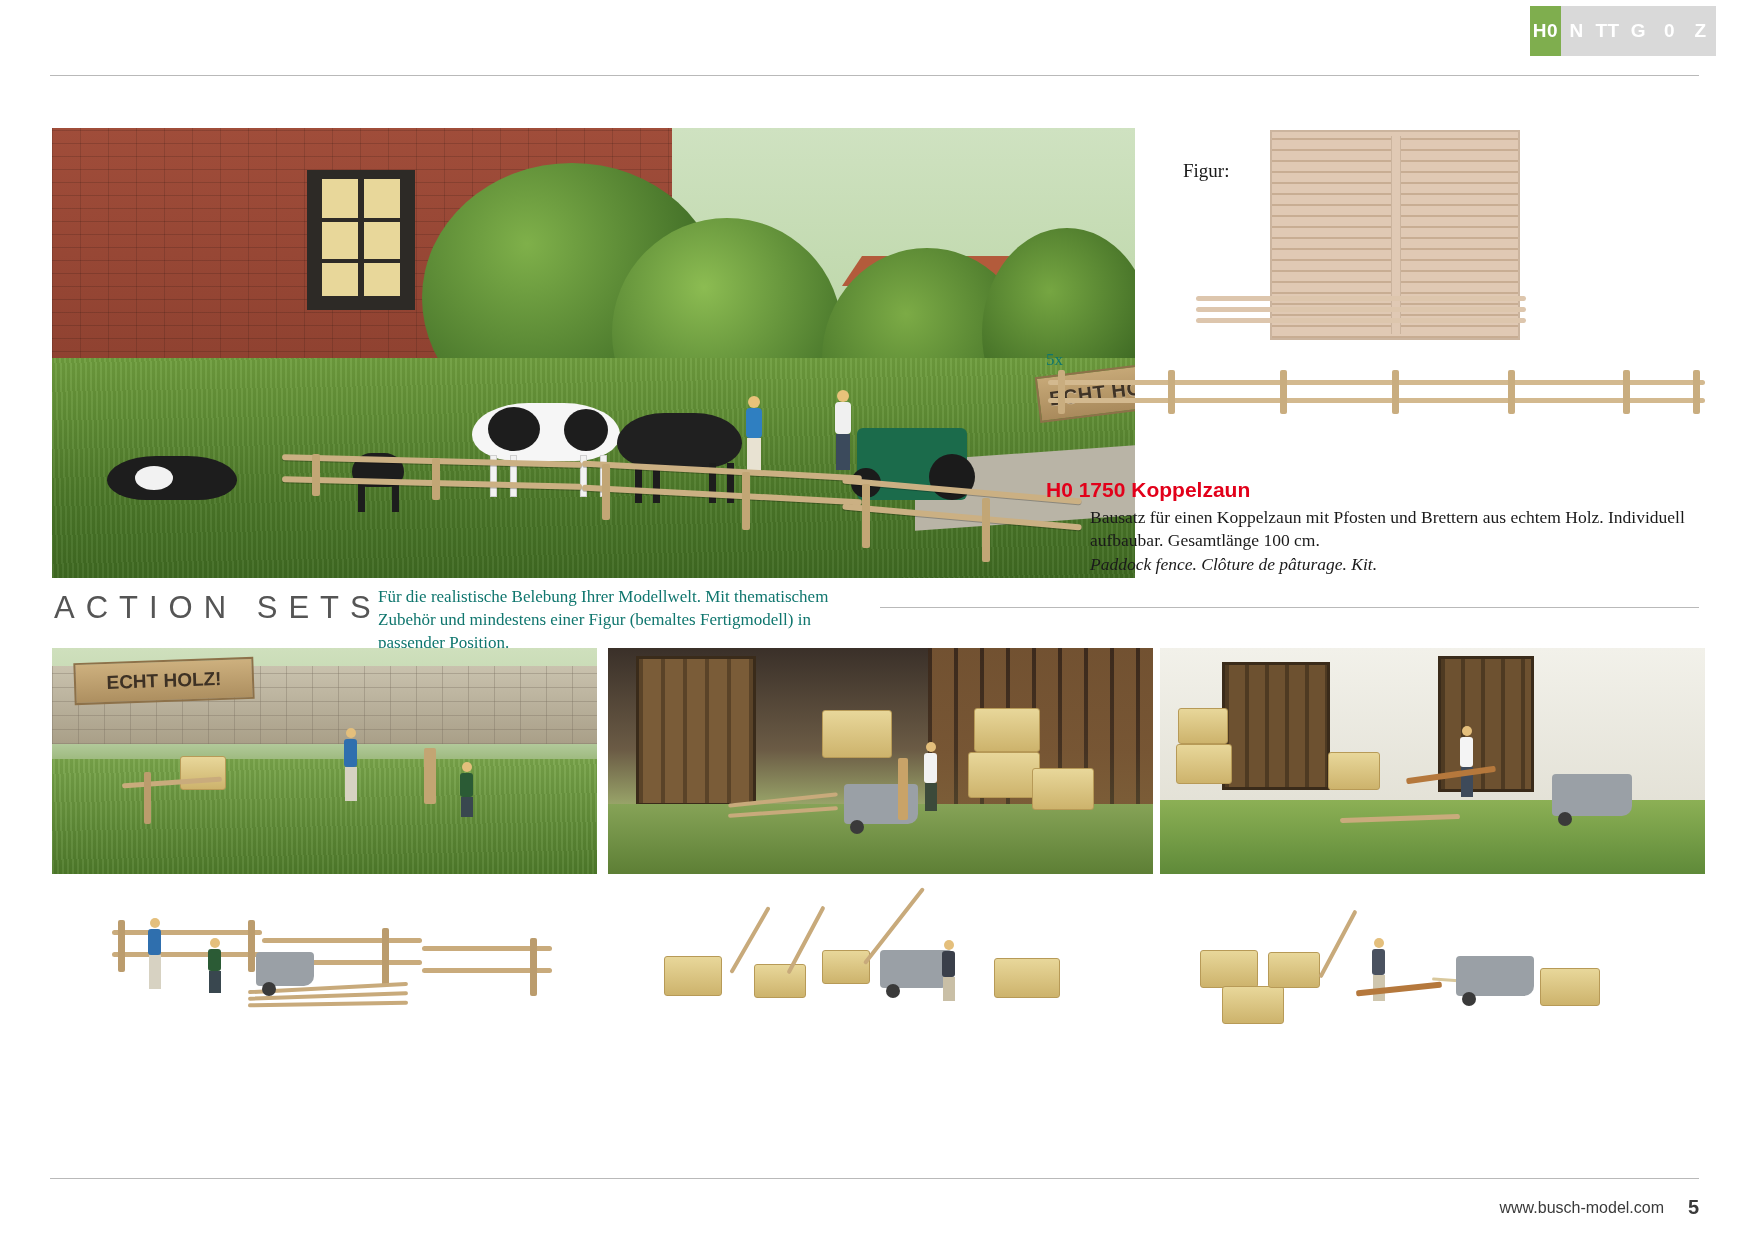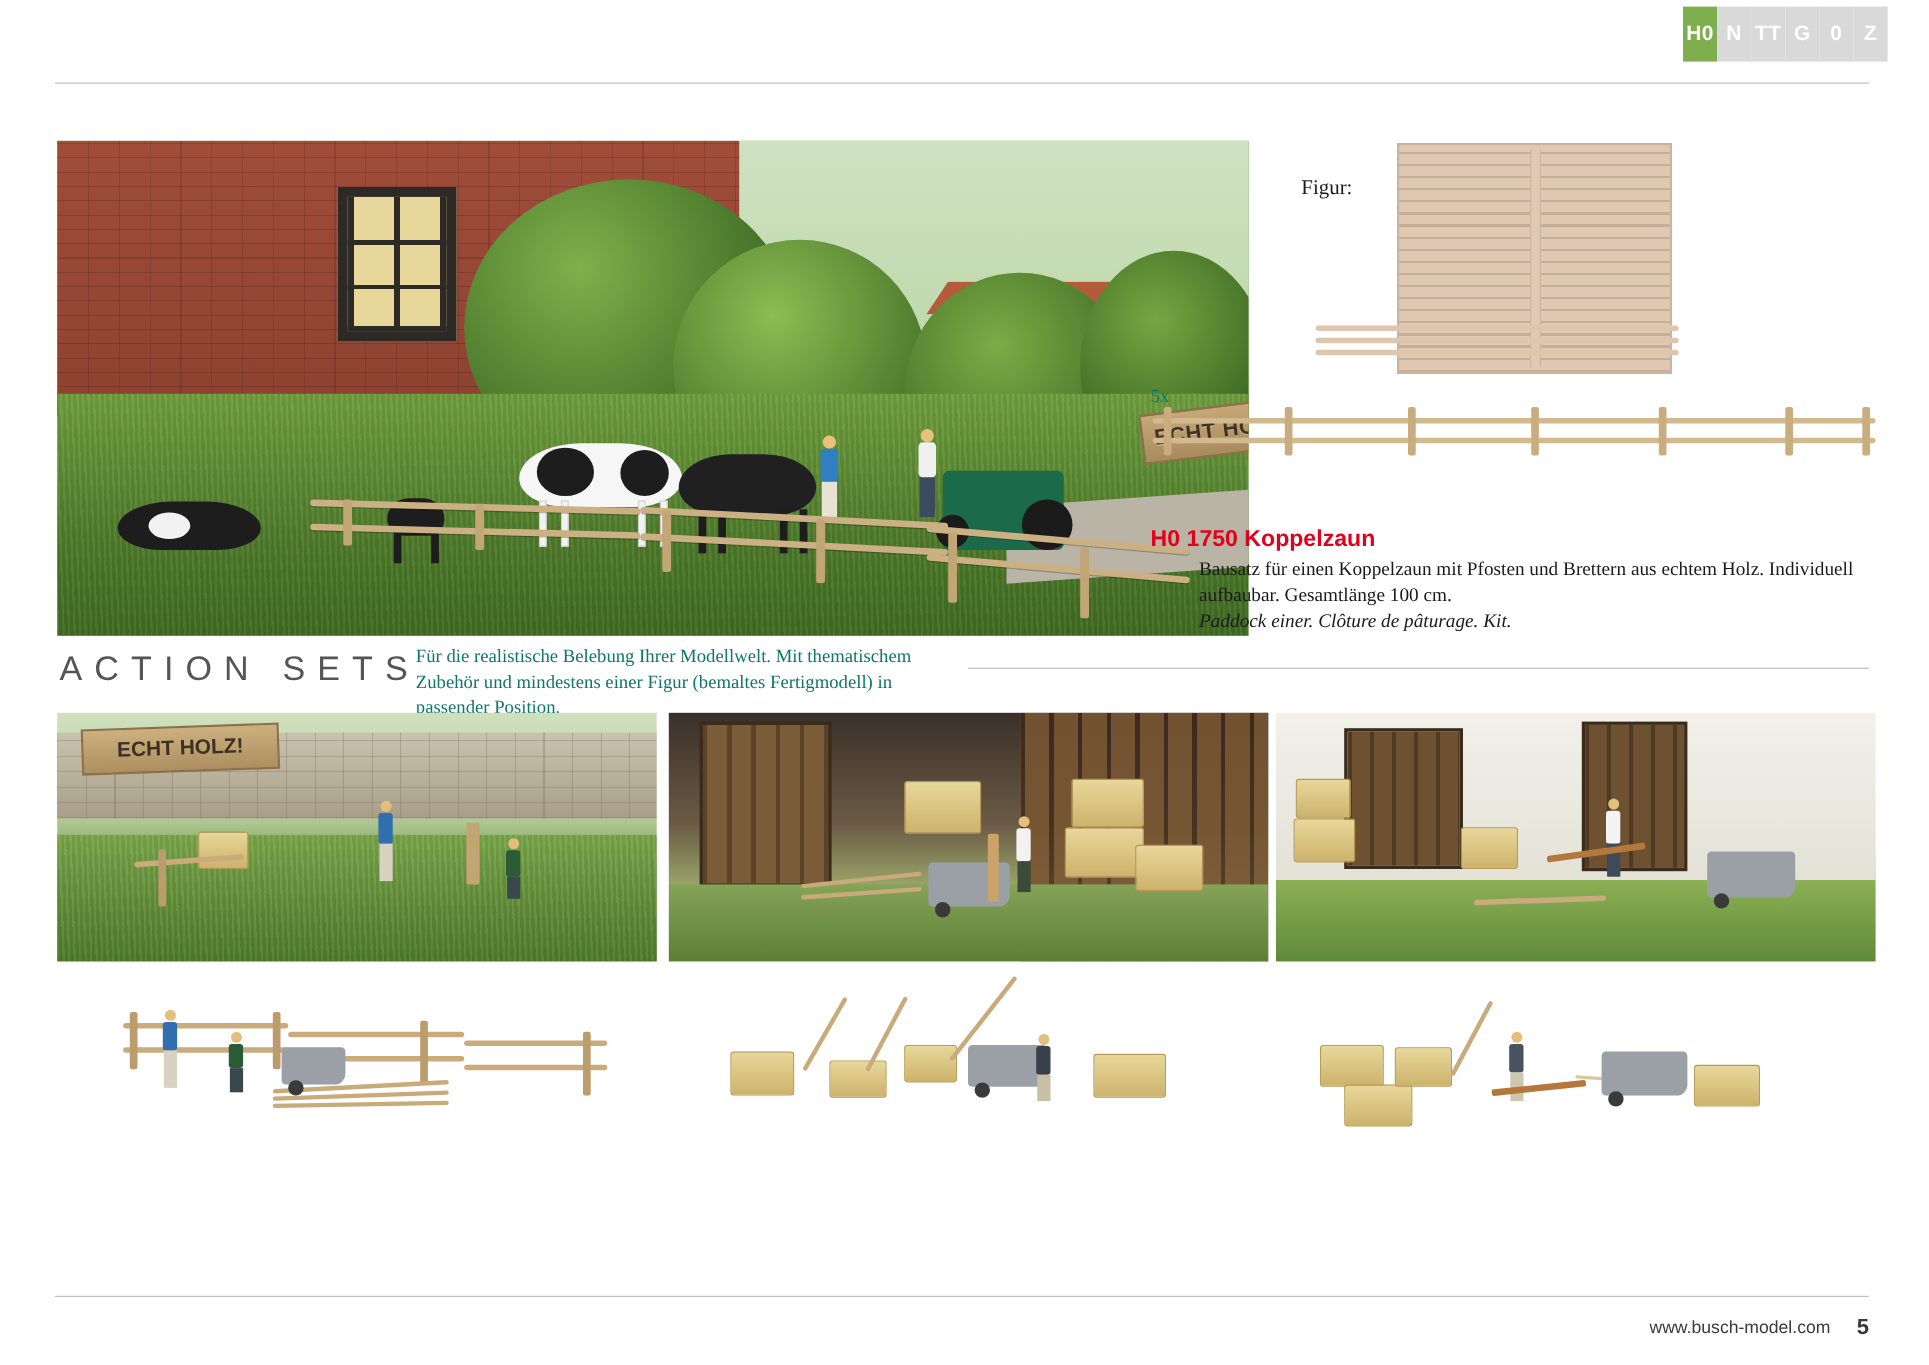--- a/index.html
+++ b/index.html
@@ -394,21 +394,21 @@
     <div class="fr-post" style="left:232px"></div>
     <div class="fr-post" style="left:344px"></div>
     <div class="fr-post" style="left:460px"></div>
     <div class="fr-post" style="left:575px"></div>
     <div class="fr-post" style="left:645px"></div>
   </div>
 
   <div class="prod-title" id="kz-title">H0 1750 Koppelzaun</div>
   <div class="prod-desc" id="kz-desc">
     <span>Bausatz für einen Koppelzaun mit Pfosten und Brettern aus echtem Holz. Individuell aufbaubar. Gesamtlänge 100 cm.</span>
-    <span class="it" style="display:block">Paddock einer. Clôture de pâturage. Kit.</span>
+    <span class="it" style="display:block">Paddock fence. Clôture de pâturage. Kit.</span>
   </div>
 
   <div class="as-title">ACTION SETS</div>
   <div class="as-sub">Für die realistische Belebung Ihrer Modellwelt. Mit thematischem Zubehör und mindestens einer Figur (bemaltes Fertigmodell) in passender Position.</div>
   <div class="as-rule"></div>
 
   <div class="col col1">
     <div class="photo s1">
       <div class="stonewall"></div>
       <div class="grass"></div>

